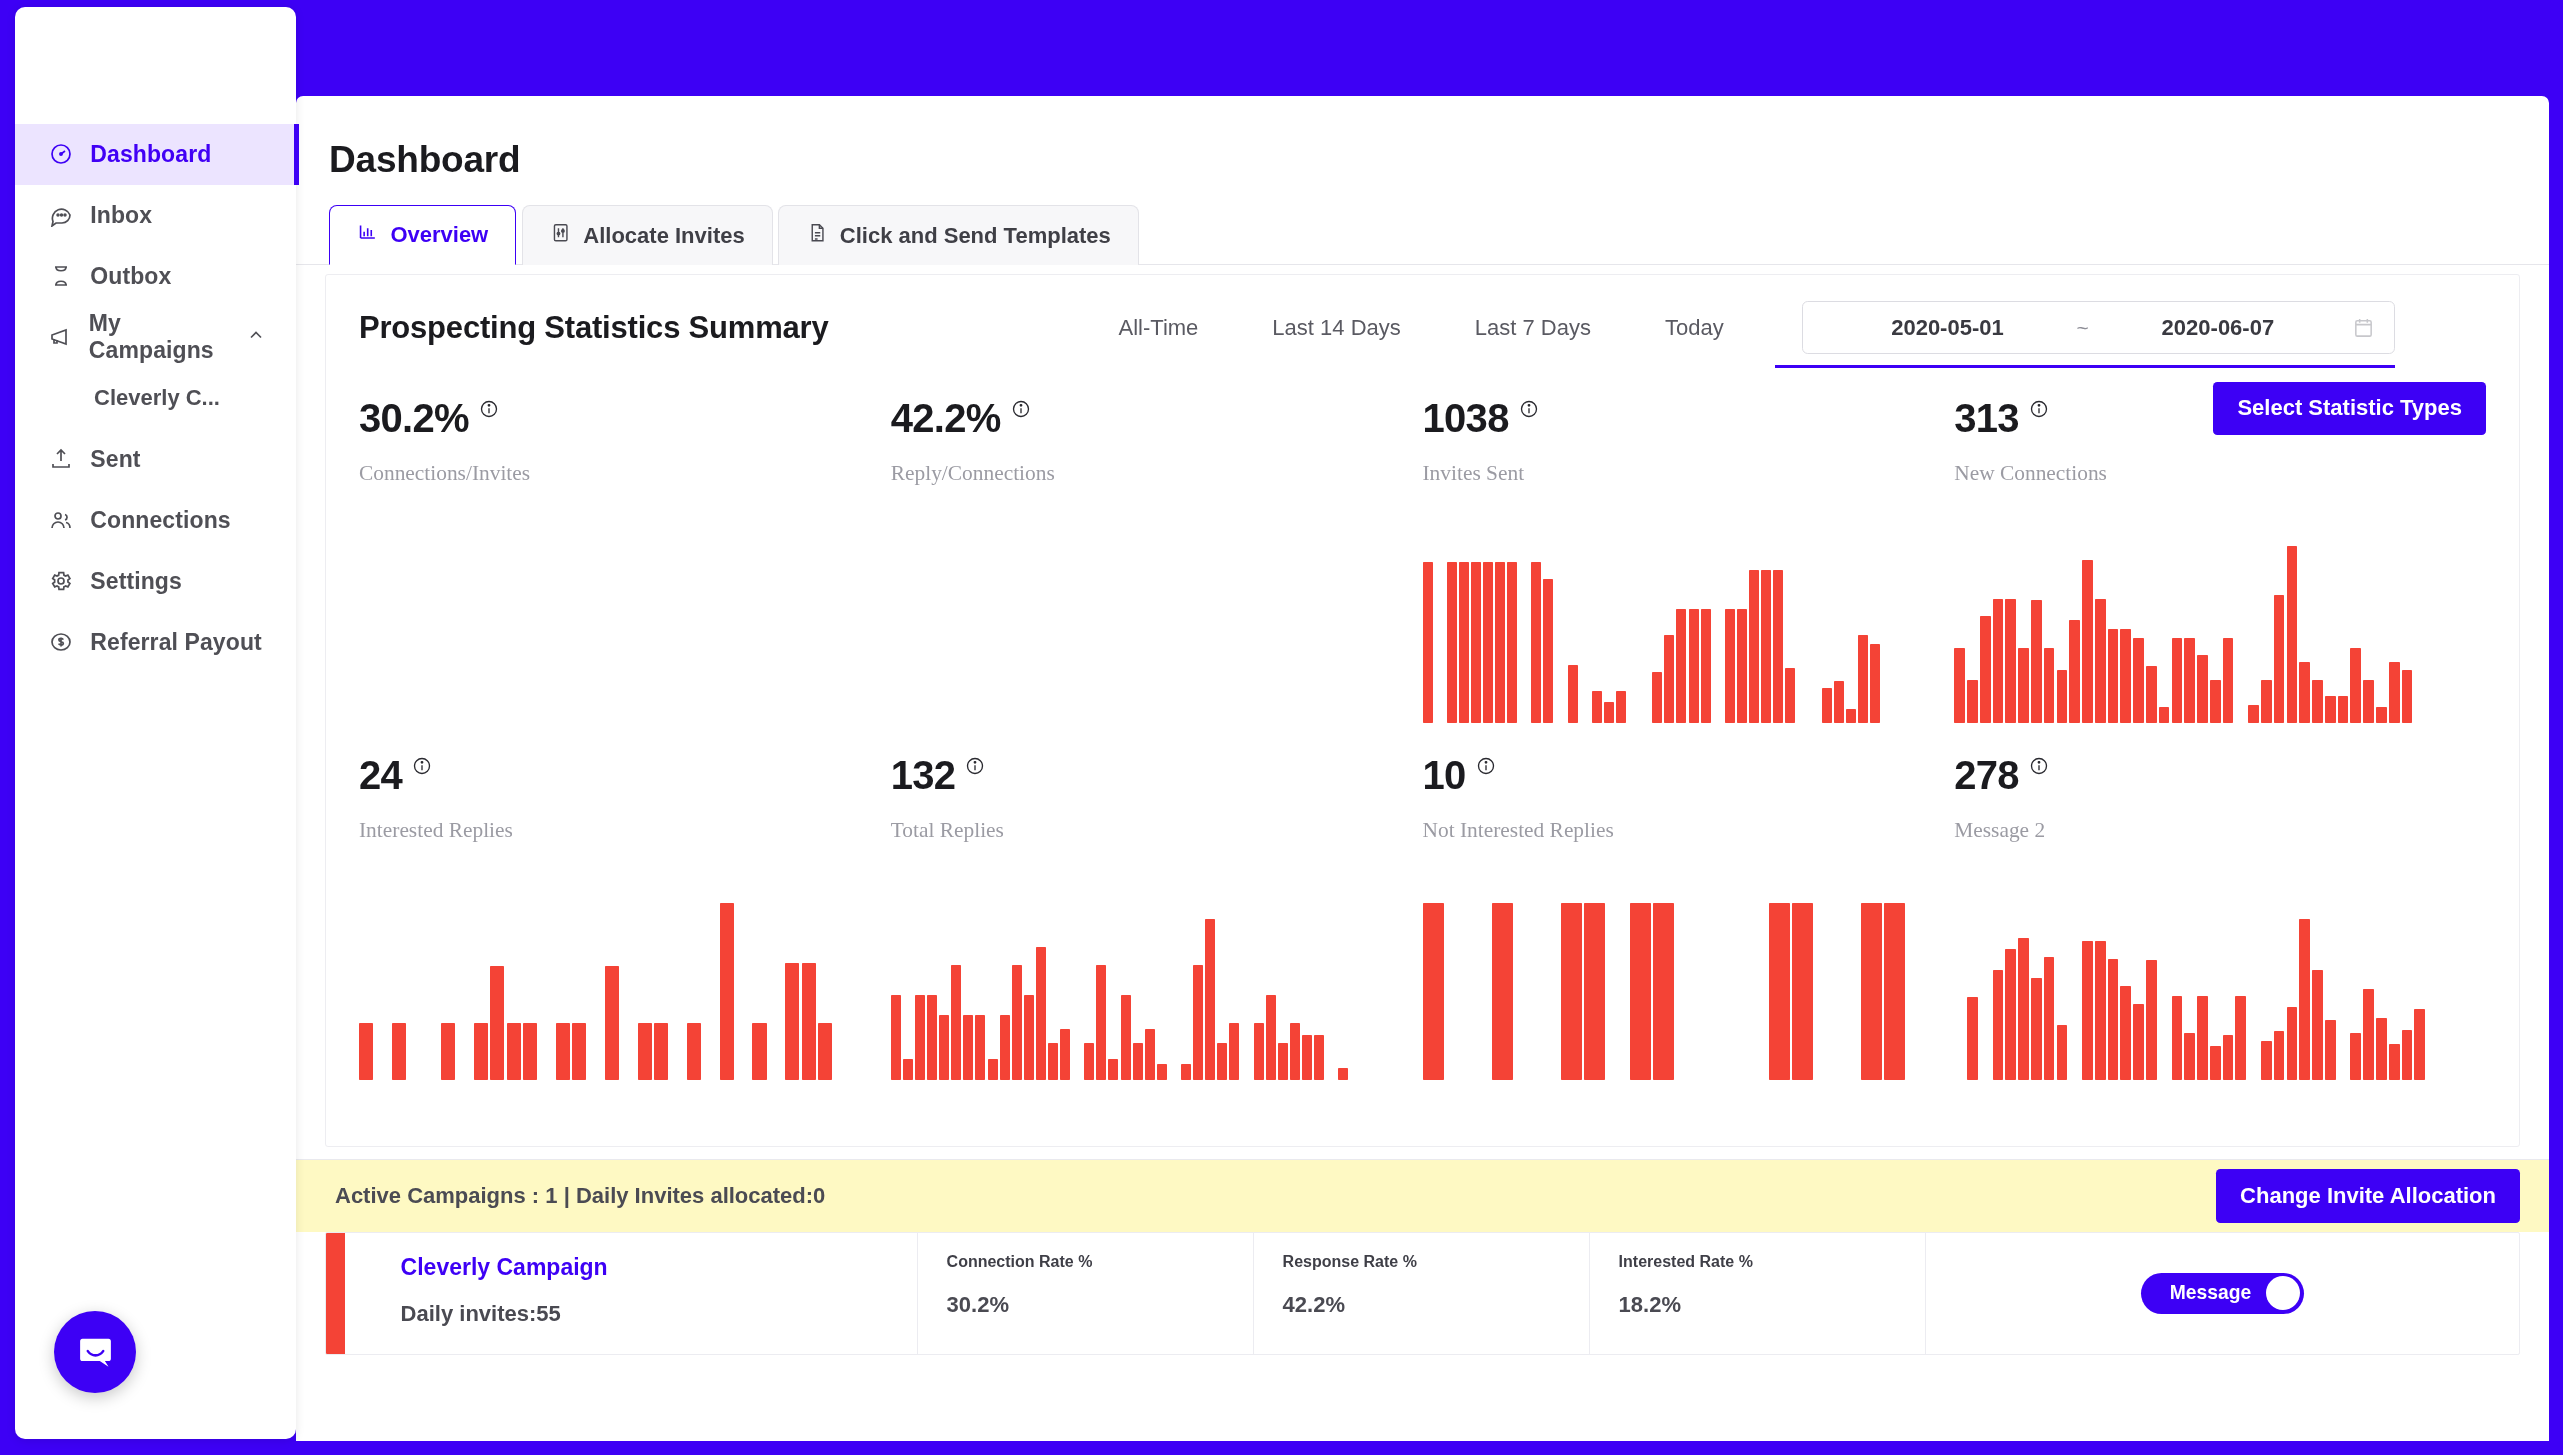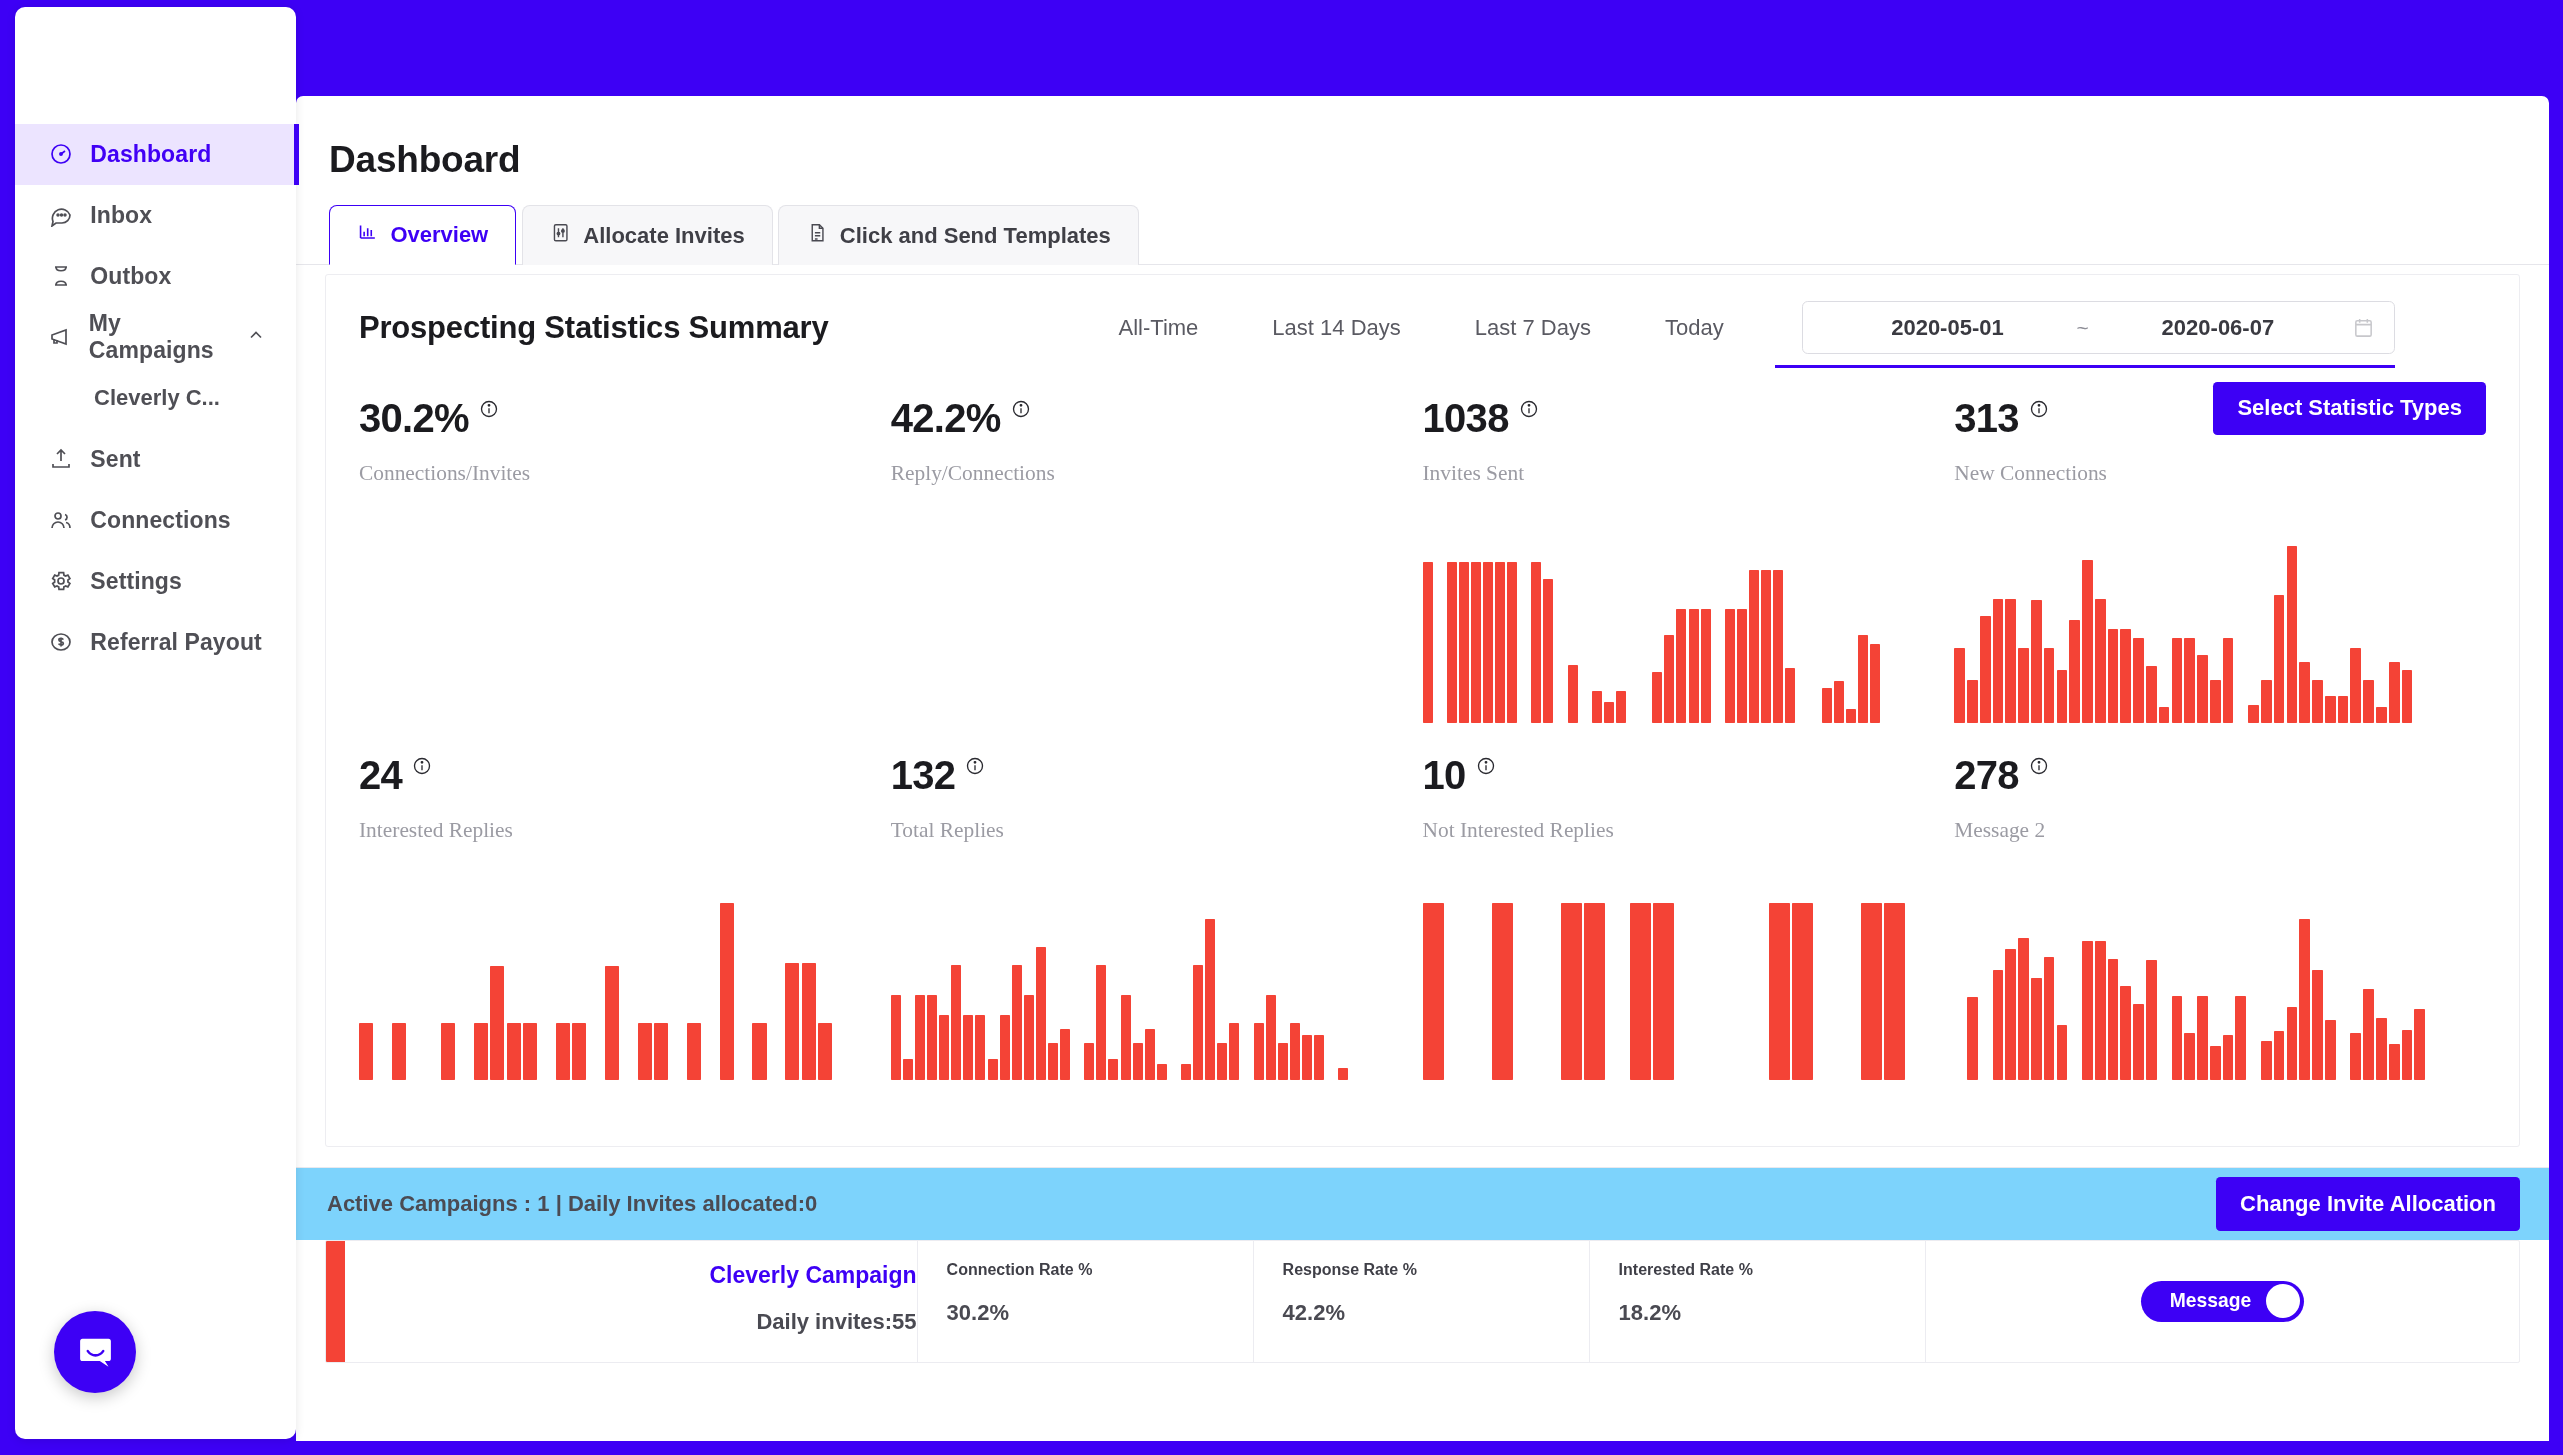--- a/index.html
+++ b/index.html
@@ -144,43 +144,43 @@
     height: 161px; display: flex; align-items: flex-end; gap: 0;
   }
   .spark.tall { height: 177px; }
   .bar {
     background: #f44336; margin-right: 2.1px; border-radius: 0.7px;
   }
   .bar.gap { background: transparent; }
 
   
   .campaign-bar {
-    margin-top: 20px;
-    background: #7dd3fc;
+    margin-top: 12px;
+    background: #fef9c3;
     height: 73px;
     display: flex; align-items: center;
-    padding: 0 29px 0 31px;
+    padding: 0 29px 0 39px;
     border-top: 1.4px solid #e9e9ee;
   }
   .campaign-bar-text { font-size: 22px; color: #4b4b53; font-weight: 600; }
   .change-btn {
     margin-left: auto;
     background: #3d00f5; color: #fff; border: none; border-radius: 4.3px;
     height: 54px; padding: 0 24px;
     font-size: 22px; font-weight: 700; cursor: pointer;
     font-family: "Liberation Sans", sans-serif;
   }
   .campaign-row {
     margin: 0 29px; background: #fff;
     border: 1.4px solid #ececf1; border-radius: 2.1px;
     height: 123px; display: flex; align-items: stretch; position: relative;
     overflow: hidden;
   }
   .row-accent { width: 18.6px; background: #f44336; flex: none; }
-  .row-name { width: 572px; padding: 21.4px 0 0 56px; text-align: right; }
+  .row-name { width: 572px; padding: 21.4px 0 0 56px; }
   .row-name .cname { color: #3d00f5; font-size: 23px; font-weight: 700; }
   .row-name .cinv { margin-top: 20px; color: #4a4a52; font-size: 22px; font-weight: 600; }
   .metric {
     width: 336px; padding: 20px 0 0 29px;
     border-left: 1.4px solid #ececf1;
   }
   .metric .mh { font-size: 16px; font-weight: 700; color: #3f3f47; }
   .metric .mv { margin-top: 21.4px; font-size: 22px; font-weight: 600; color: #4a4a52; }
   .toggle-cell {
     flex: 1; border-left: 1.4px solid #ececf1;

